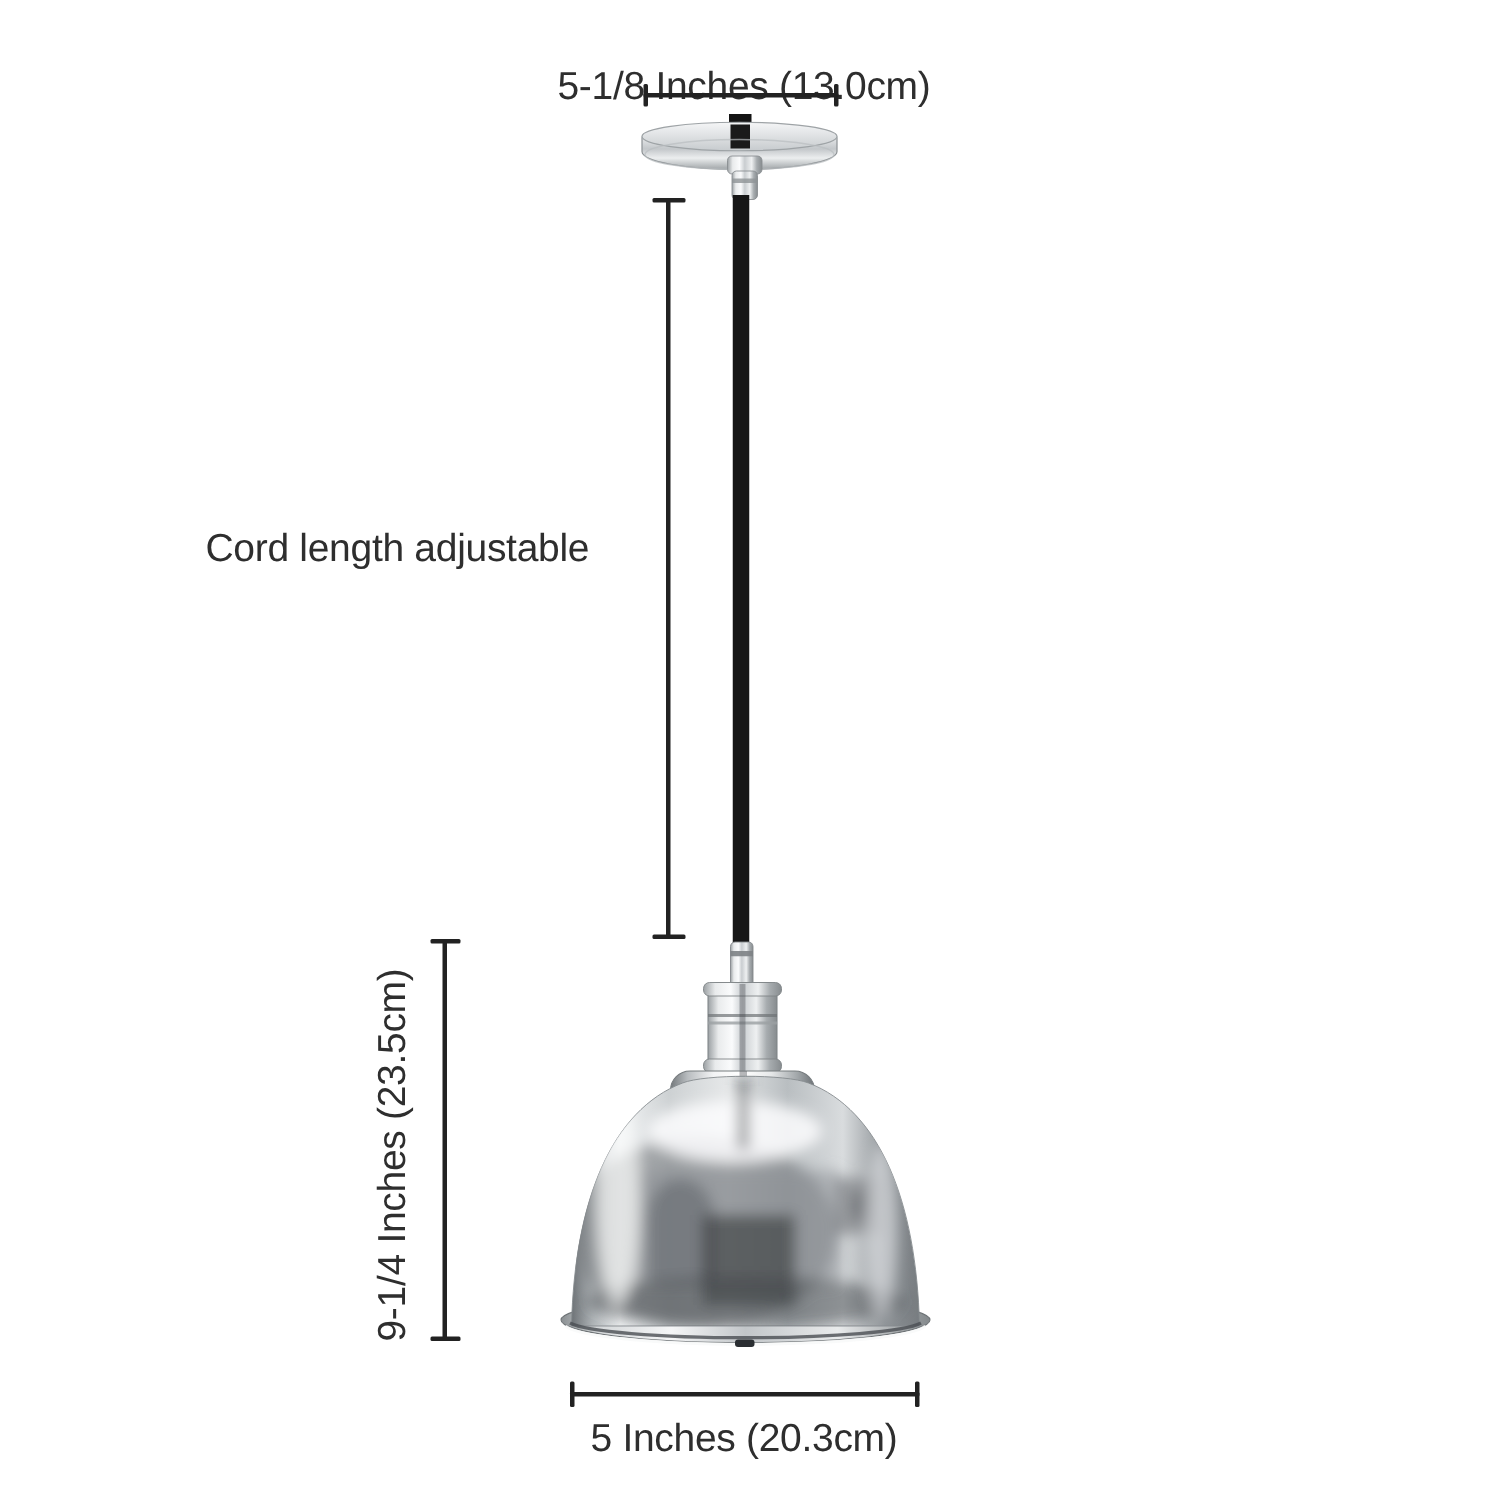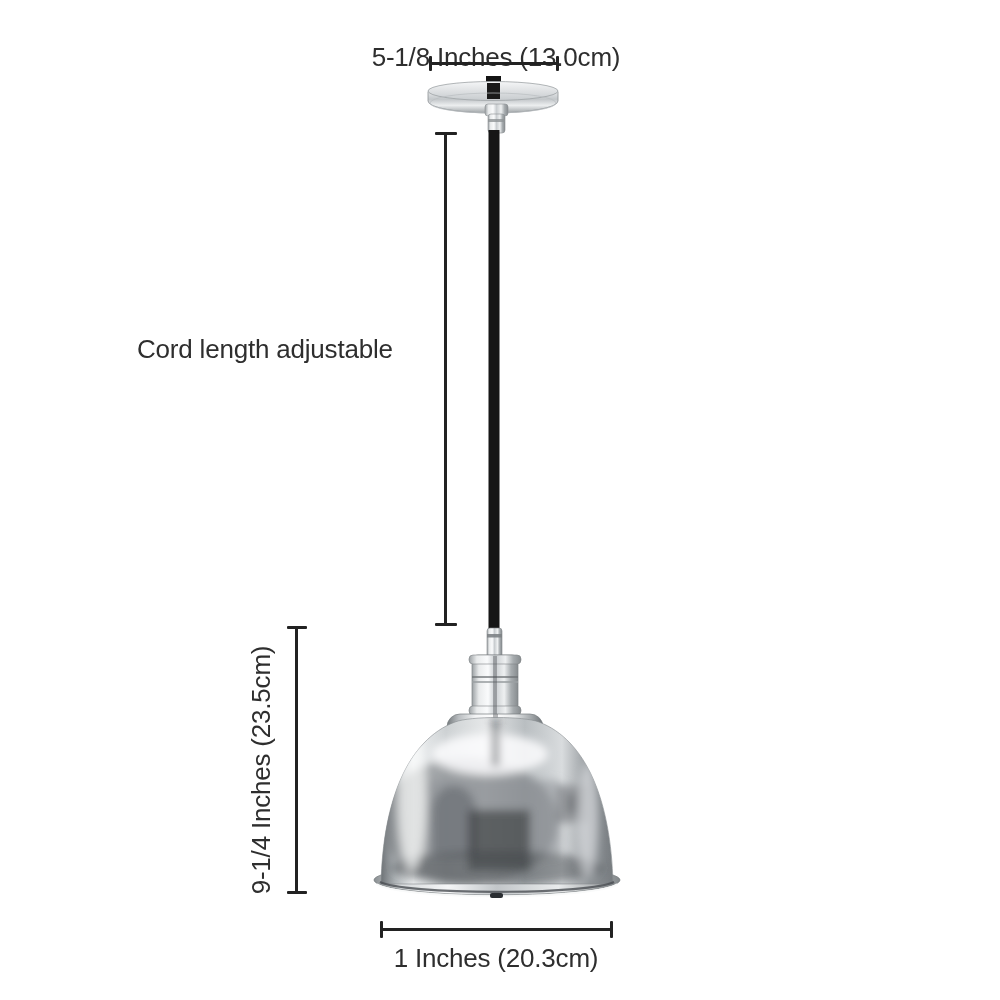--- a/index.html
+++ b/index.html
@@ -146,21 +146,21 @@
     </g>
   </svg>
 
   <div class="dim-label center" style="left:326px;top:11px;width:340px;margin-top:31px;">5-1/8 Inches (13.0cm)</div>
   <div class="dim" style="left:429px;top:56px;width:130px;height:15px;">
     <div class="hline" style="top:6px;"></div>
     <div class="tick-v" style="left:0;"></div>
     <div class="tick-v" style="right:0;"></div>
   </div>
 
-  <div class="dim-label" style="left:137px;top:334px;text-align:right;">
+  <div class="dim-label" style="left:137px;top:350px;text-align:right;">
     <span class="cord-label-line">Cord length adjustable</span>
   </div>
 
   <div class="dim" style="left:435px;top:132px;width:22px;height:494px;">
     <div class="vline" style="left:9px;"></div>
     <div class="tick-h" style="top:0;"></div>
     <div class="tick-h" style="bottom:0;"></div>
   </div>
 
   <div class="dim-label center rot" style="left:121px;top:755px;width:280px;height:30px;">9-1/4 Inches (23.5cm)</div>
@@ -168,15 +168,15 @@
     <div class="vline" style="left:8px;"></div>
     <div class="tick-h" style="top:0;"></div>
     <div class="tick-h" style="bottom:0;"></div>
   </div>
 
   <div class="dim" style="left:380px;top:921px;width:233px;height:17px;">
     <div class="hline" style="top:7px;"></div>
     <div class="tick-v" style="left:0;"></div>
     <div class="tick-v" style="right:0;"></div>
   </div>
-  <div class="dim-label center" style="left:326px;top:943px;width:340px;">1 Inches (20.3cm)</div>
+  <div class="dim-label center" style="left:326px;top:943px;width:340px;">5 Inches (20.3cm)</div>
 
 </div>
 
 </body></html>

